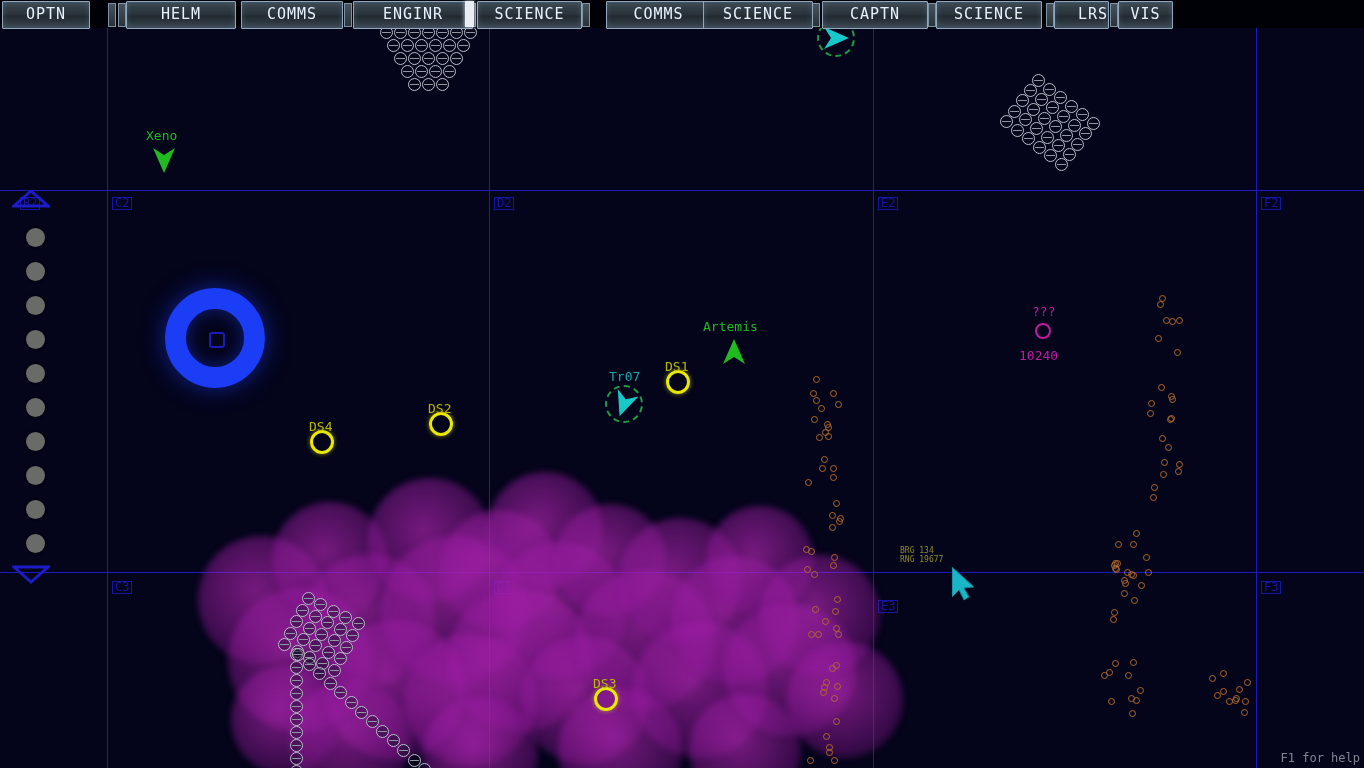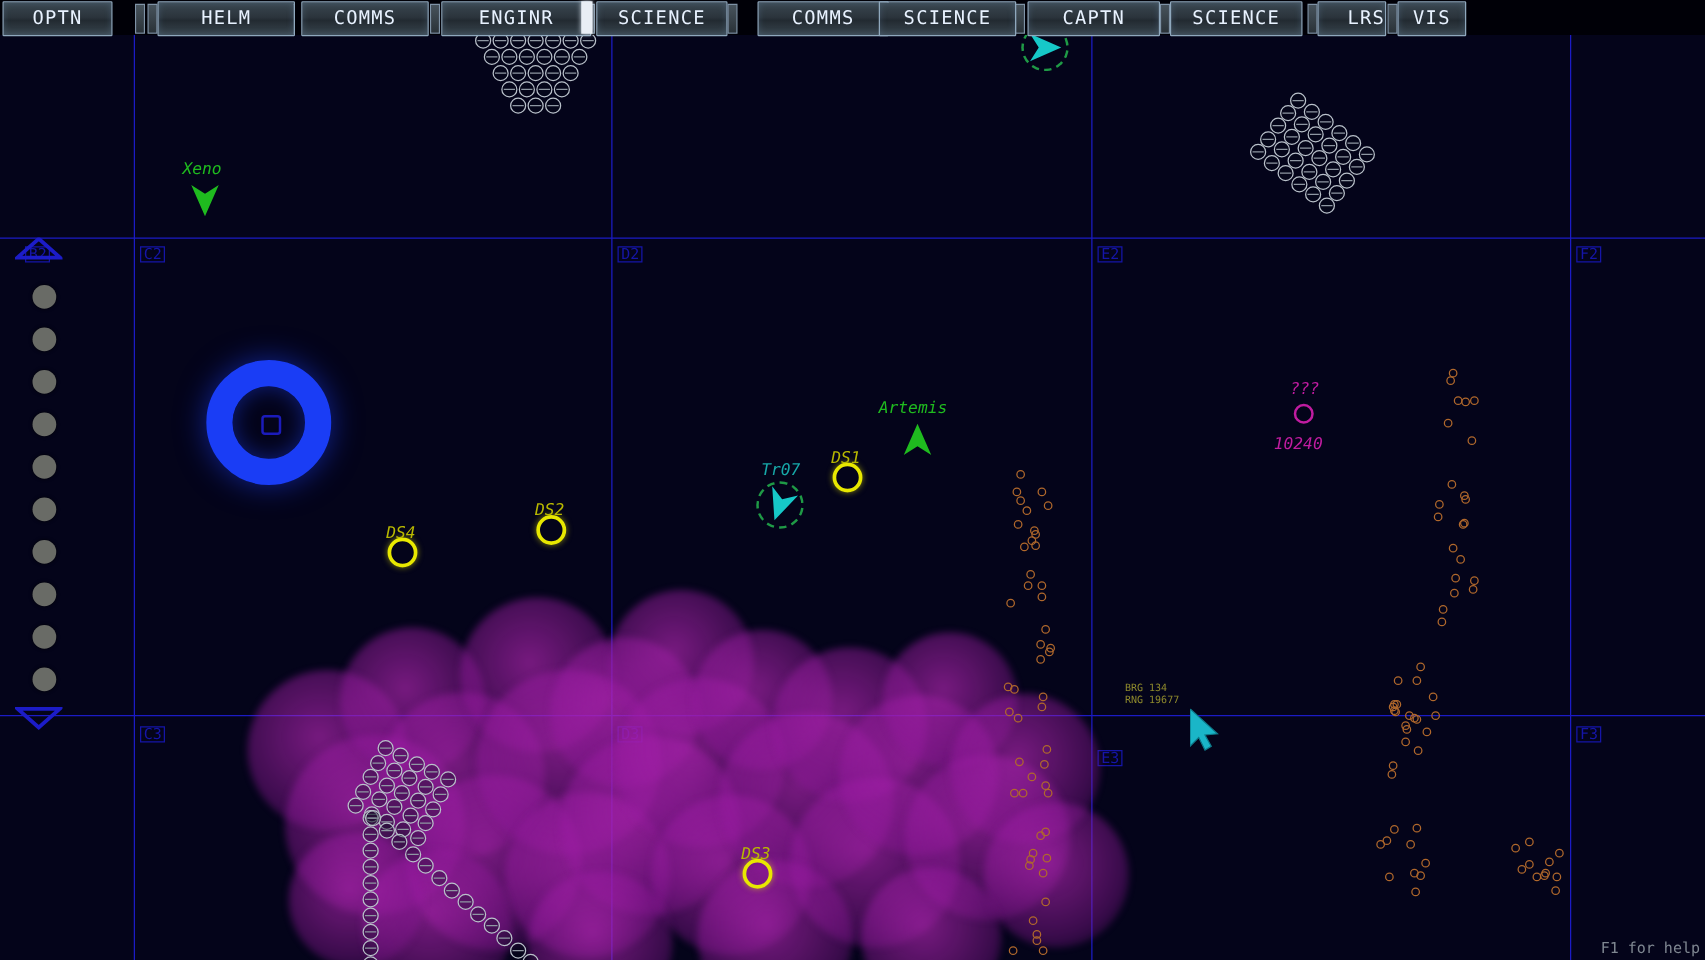--- a/index.html
+++ b/index.html
@@ -85,21 +85,20 @@
     box-shadow: 0 0 3px rgba(0,0,0,.8);
   }
 
   
   .label {
     position: absolute;
     font-family: "DejaVu Sans Mono", "Liberation Mono", monospace;
     font-size: 13px;
     white-space: nowrap;
     pointer-events: none;
-    font-style: italic;
   }
   .ring {
     position: absolute;
     border-radius: 50%;
     box-sizing: border-box;
   }
   .station .ring {
     border: 3px solid #e8e800;
     width: 24px; height: 24px;
     box-shadow: 0 0 5px rgba(230,230,0,.55);

